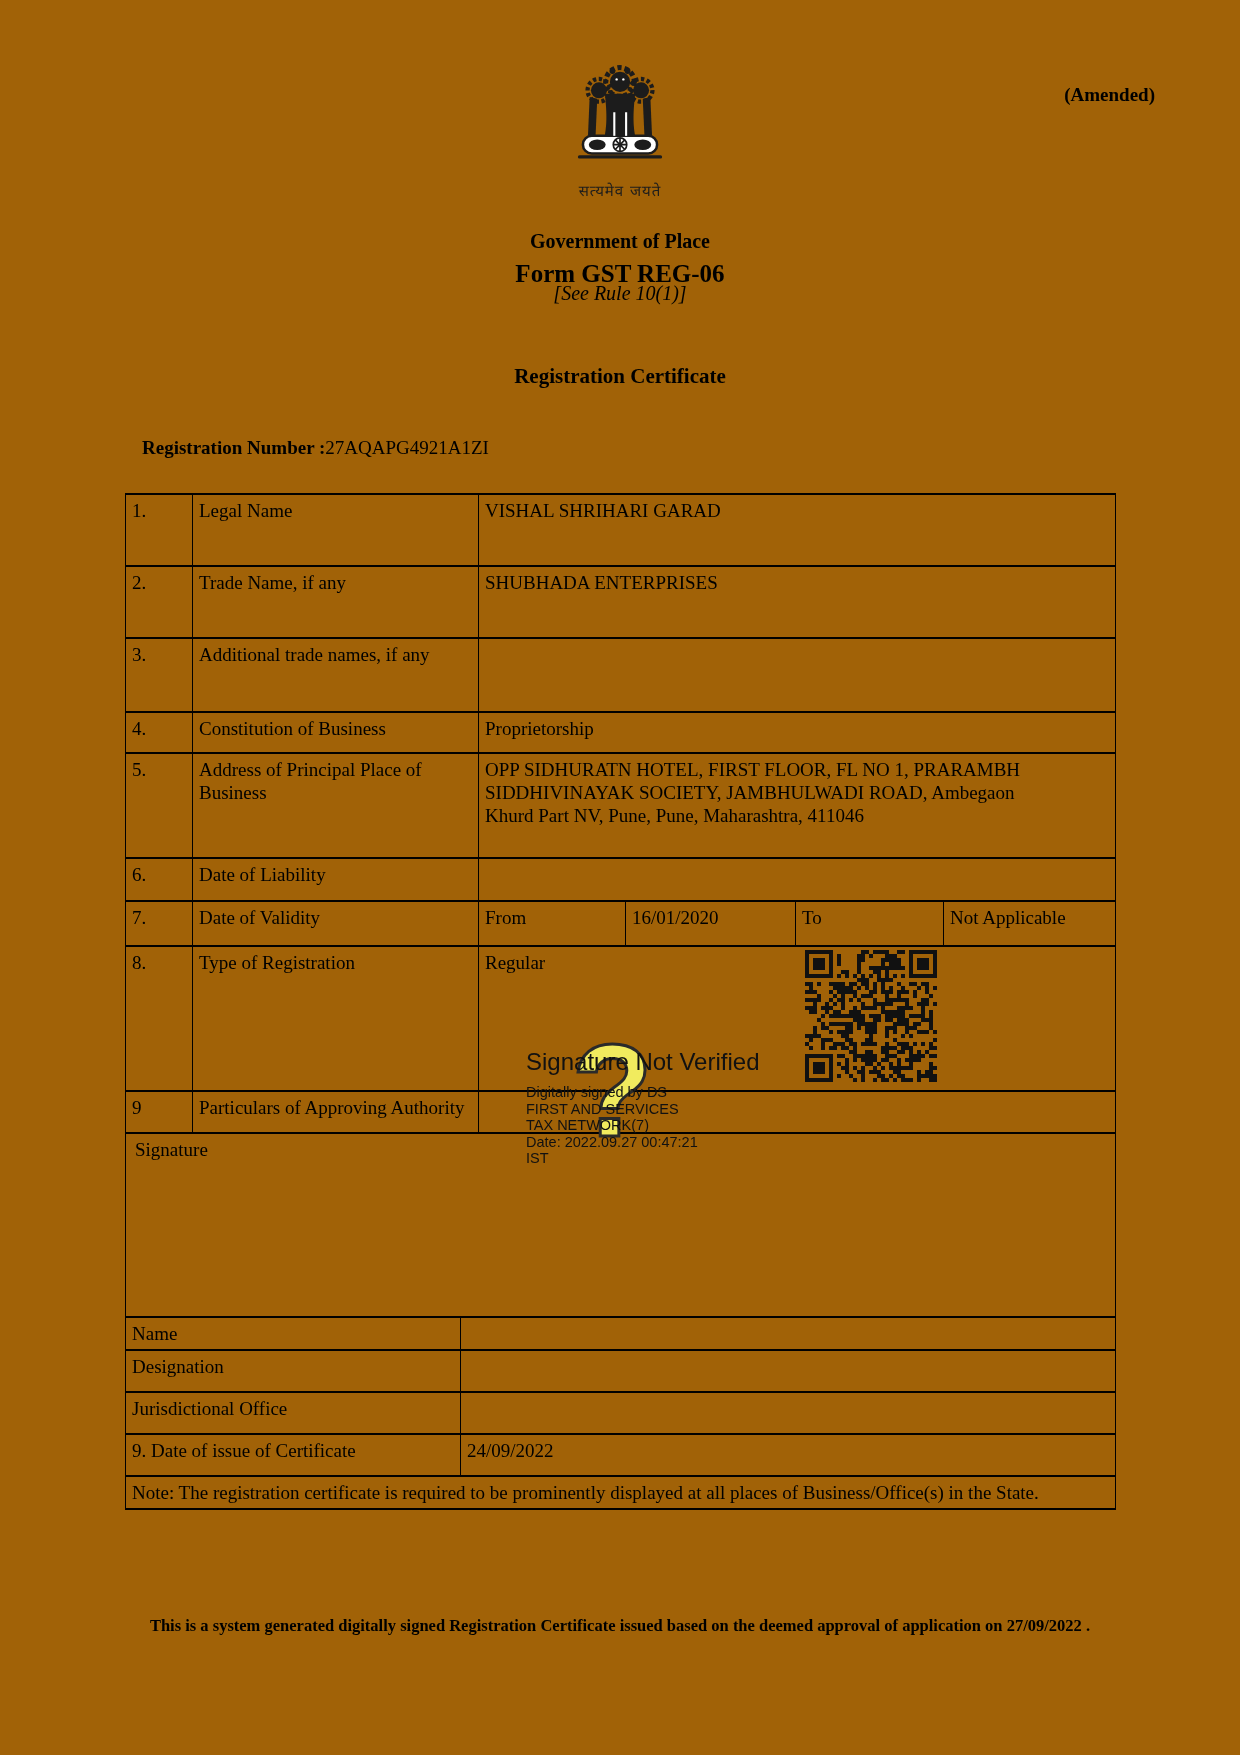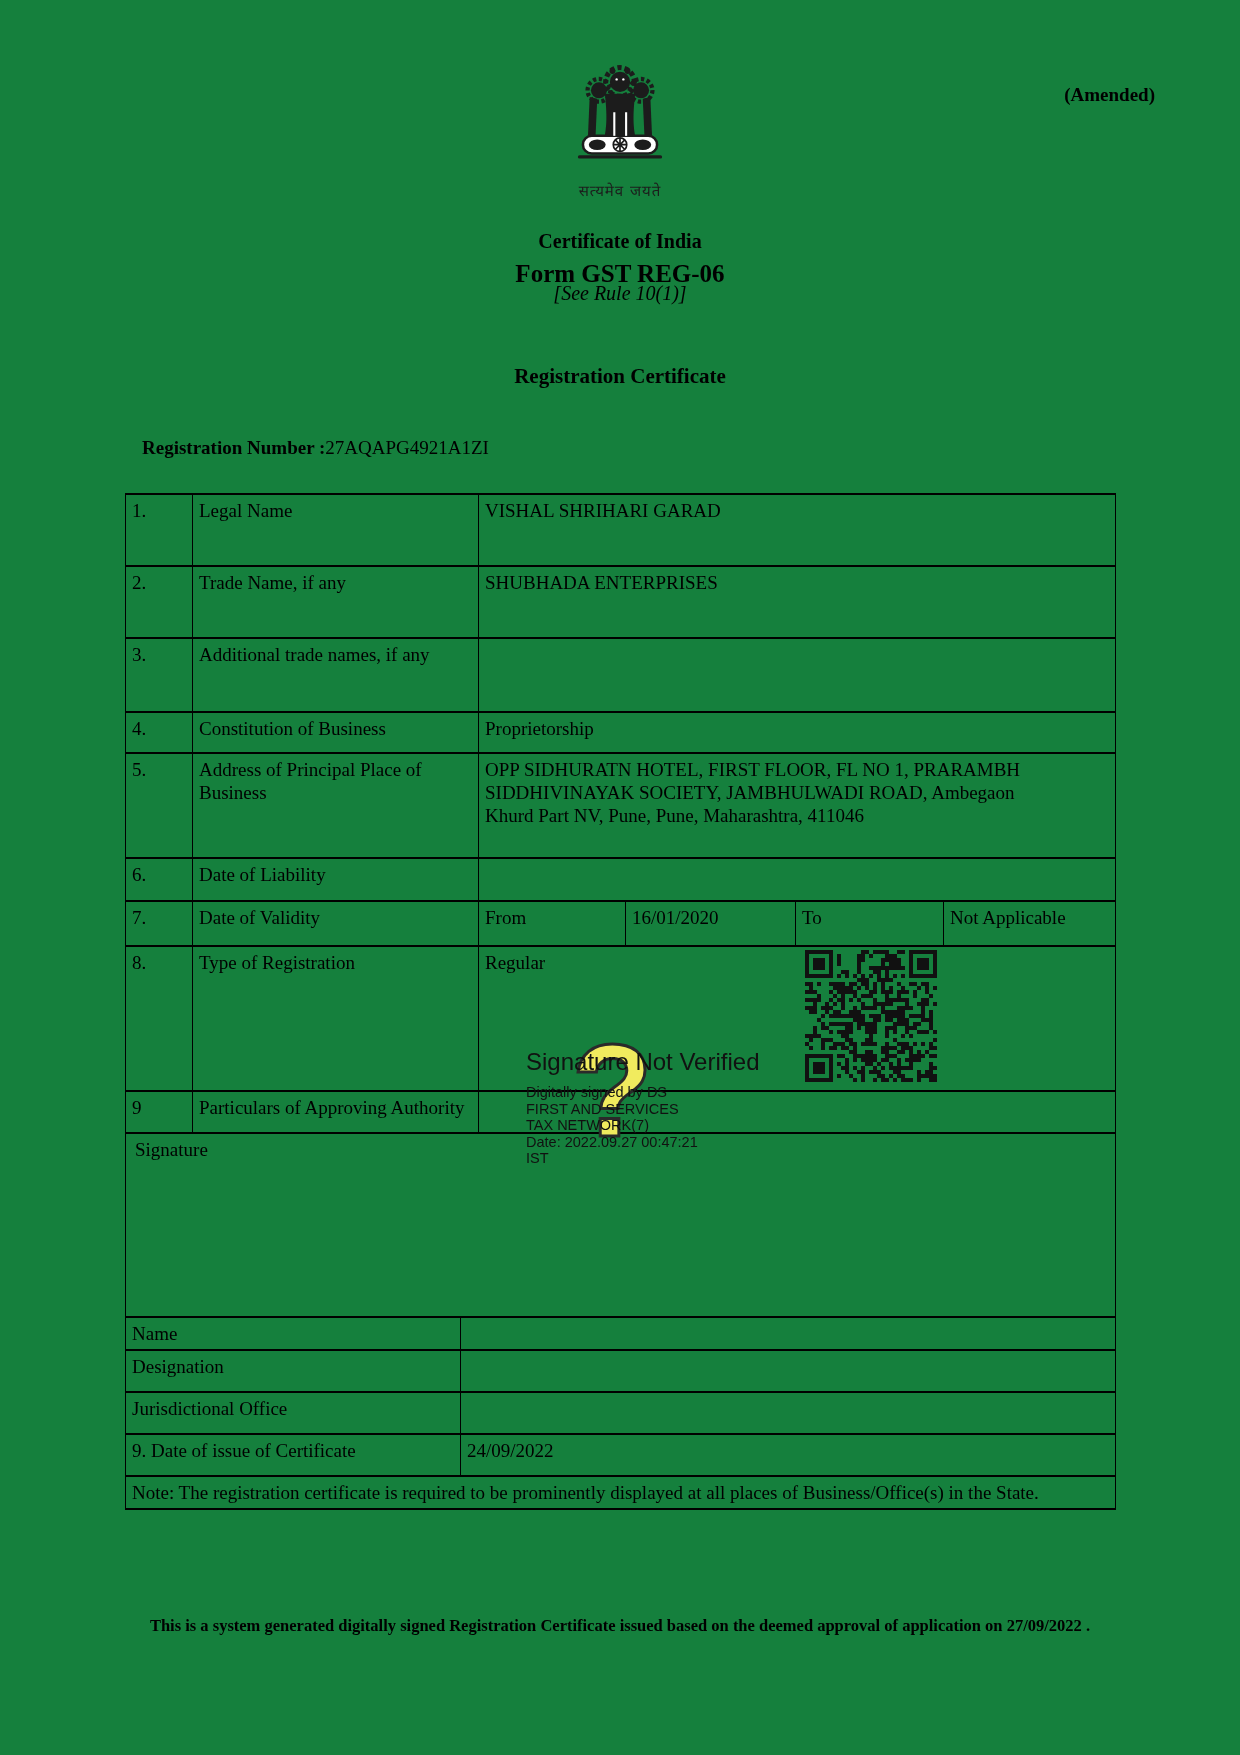--- a/index.html
+++ b/index.html
@@ -1,17 +1,17 @@
 <!DOCTYPE html>
 <html><head>
 <meta charset="utf-8">
 <style>
   html,body { margin:0; padding:0; background:#fff; }
   .page {
-    position:relative; width:1240px; height:1755px; background:#15803d;
+    position:relative; width:1240px; height:1755px; background:#a16207;
     font-family:"Liberation Serif","DejaVu Serif",serif; color:#000; overflow:hidden;
   }
   .abs { position:absolute; }
   .centered { left:0; width:1240px; text-align:center; }
 
   .amended { top:84px; right:85px; font-weight:bold; font-size:19px; }
 
   .emblem { left:568px; top:60px; width:104px; height:118px; }
   .motto { top:180px; font-size:15px; letter-spacing:1px; font-family:"DejaVu Sans",sans-serif; color:#1c1c1c; }
   .govt  { top:230px; font-weight:bold; font-size:20px; }
@@ -89,21 +89,21 @@
         <path d="M42 40 C45 66 44 78 42 90 L78 90 C76 78 75 66 78 40 Z"></path>
         <path d="M24 44 L33 46 L31 90 L22 90 Z"></path>
         <path d="M96 44 L87 46 L89 90 L98 90 Z"></path>
         <rect x="52" y="62" width="2.5" height="28" fill="#ffffff"></rect>
         <rect x="66" y="62" width="2.5" height="28" fill="#ffffff"></rect>
       </g>
     </svg>
   </div>
   <div class="abs centered motto">सत्यमेव जयते</div>
 
-  <div class="abs centered govt">Certificate of India</div>
+  <div class="abs centered govt">Government of Place</div>
   <div class="abs centered formt">Form GST REG-06</div>
   <div class="abs centered rule">[See Rule 10(1)]</div>
   <div class="abs centered ctitle">Registration Certificate</div>
 
   <div class="abs regline">
     <b>Registration Number :</b><span>27AQAPG4921A1ZI</span>
   </div>
 
   <div class="abs tablewrap">
     <table class="doc">

